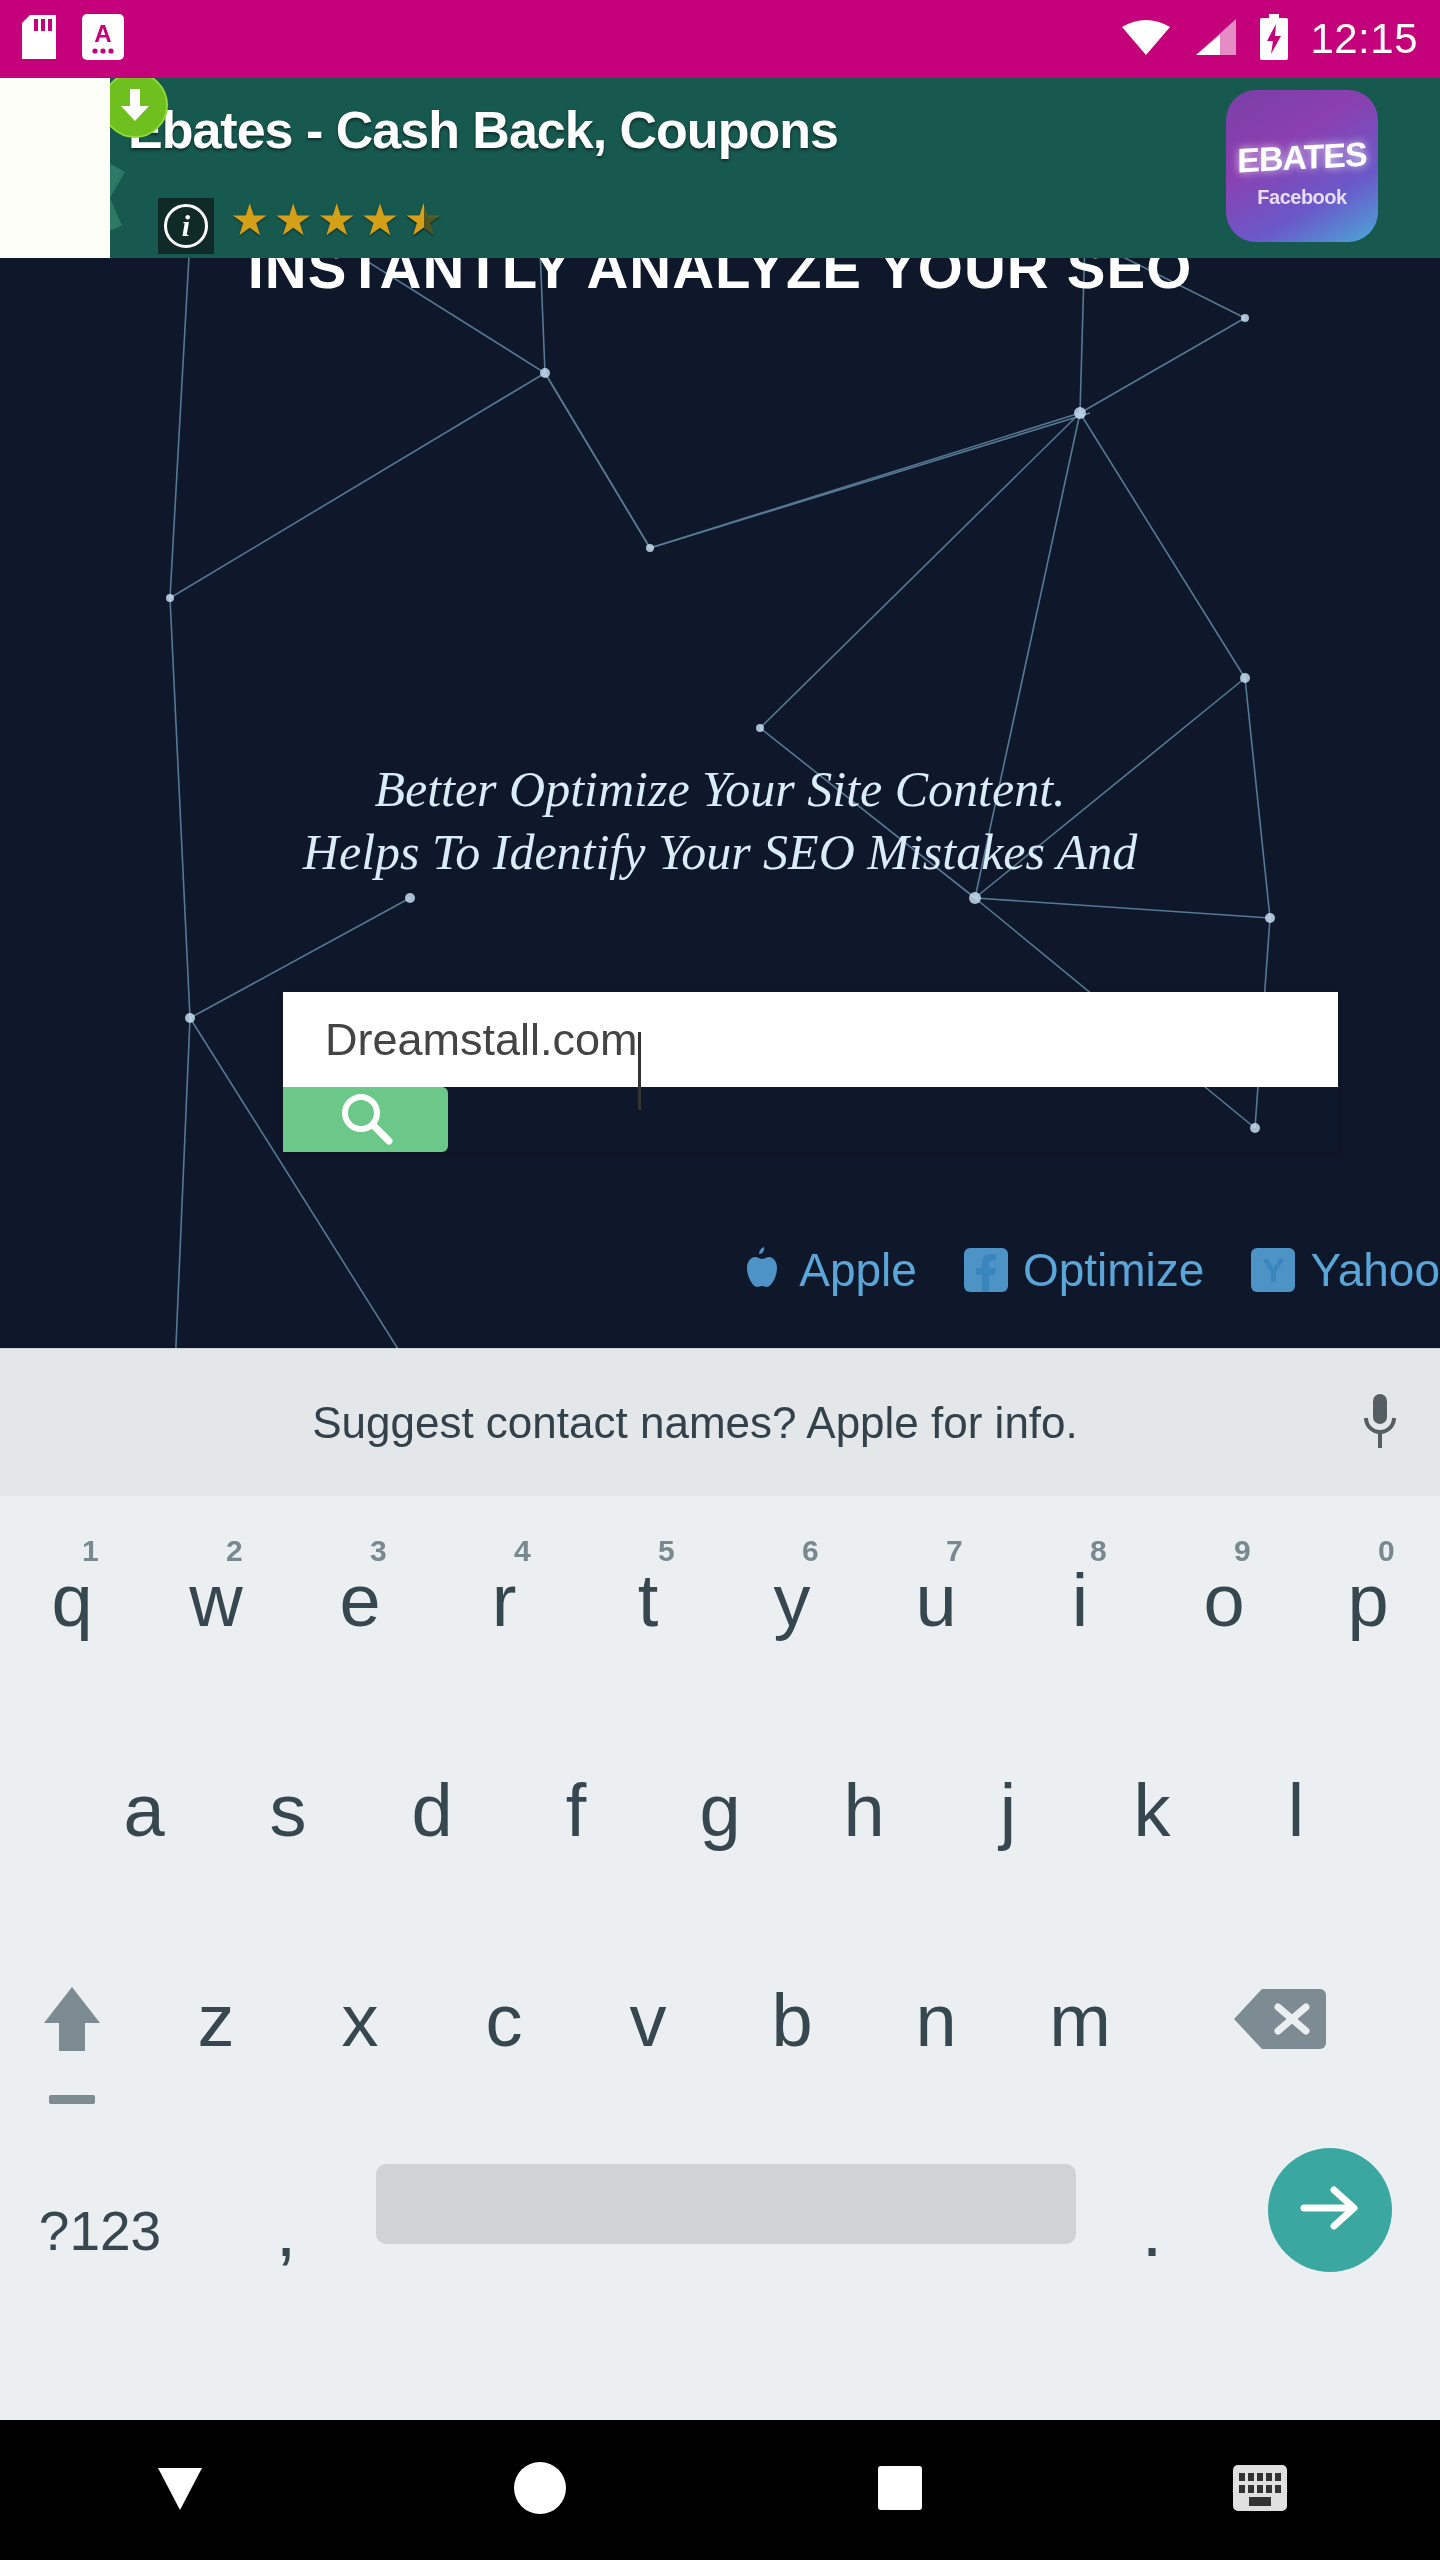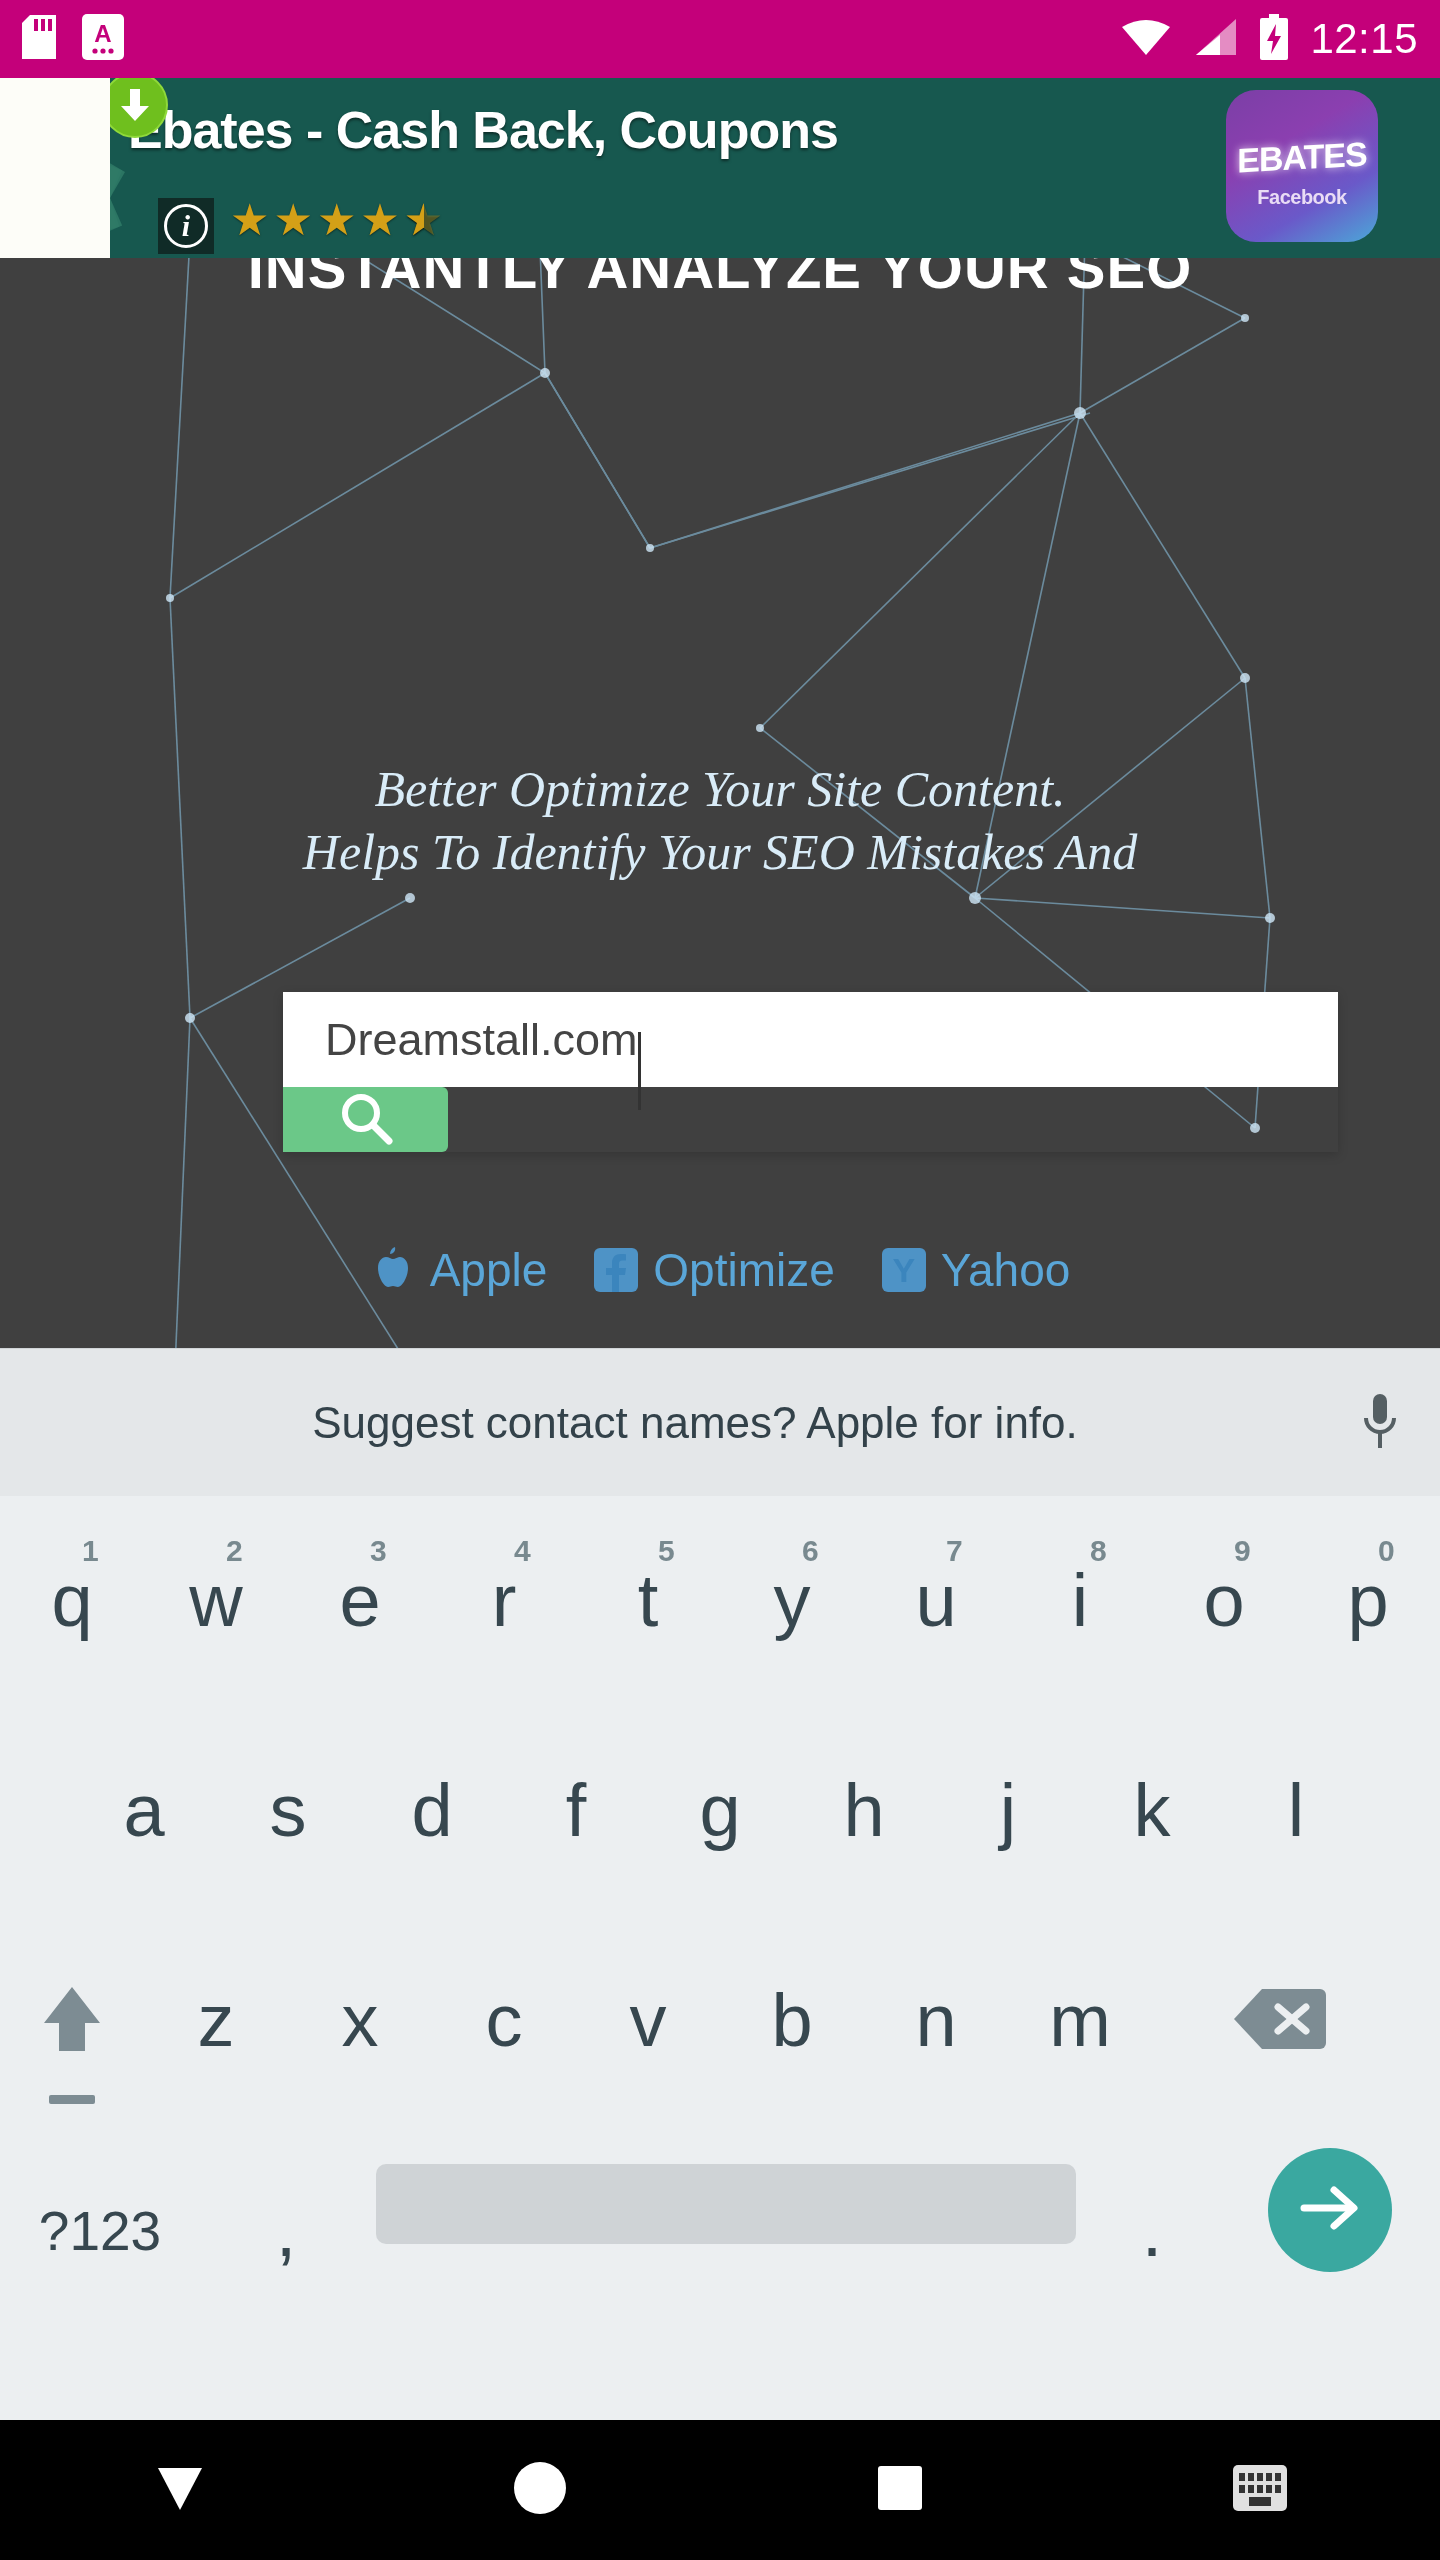--- a/index.html
+++ b/index.html
@@ -76,21 +76,21 @@
   #ad-dl {
     position:absolute; left:-8px; top:-6px;
     width:66px; height:66px; border-radius:50%;
     background:#6fbf1e; border:2px solid #8fd93a;
     display:flex; align-items:center; justify-content:center;
   }
 
   
   #hero {
     position:absolute; top:258px; left:0; width:1440px; height:1090px;
-    background:#404040; overflow:hidden;
+    background:#0f172a; overflow:hidden;
   }
   #hero-net { position:absolute; inset:0; }
   #clipped-headline {
     position:absolute; top:-24px; left:0; width:1440px; text-align:center;
     color:#fff; font-size:58px; font-weight:bold; letter-spacing:1px;
     white-space:nowrap;
   }
   #hero-title {
     position:absolute; top:330px; left:0; width:1440px; text-align:center;
     color:#fff; font-size:62px; font-weight:bold; letter-spacing:2px;
@@ -114,21 +114,21 @@
     position:absolute; left:355px; top:40px; width:3px; height:78px;
     background:#333;
   }
   #search-btn {
     width:165px; background:#6bc888; border:none; cursor:pointer;
     display:flex; align-items:center; justify-content:center;
     border-radius:0 6px 6px 0;
   }
   #brands {
     position:absolute; top:985px; left:0; width:1440px;
-    display:flex; align-items:center; justify-content:center; gap:46px;
+    display:flex; align-items:center; justify-content:flex-end; gap:46px;
   }
   .brand { display:flex; align-items:center; gap:14px; cursor:pointer; }
   .brand-label { color:#5aa6d8; font-size:46px; }
   .brand-ico { width:46px; height:46px; display:flex; align-items:center; justify-content:center; }
   .sq { width:44px; height:44px; border-radius:6px; background:#4e93c6;
         color:#3b85bd; font-weight:bold; font-size:34px;
         display:flex; align-items:center; justify-content:center; }
 
   
   #suggest {

